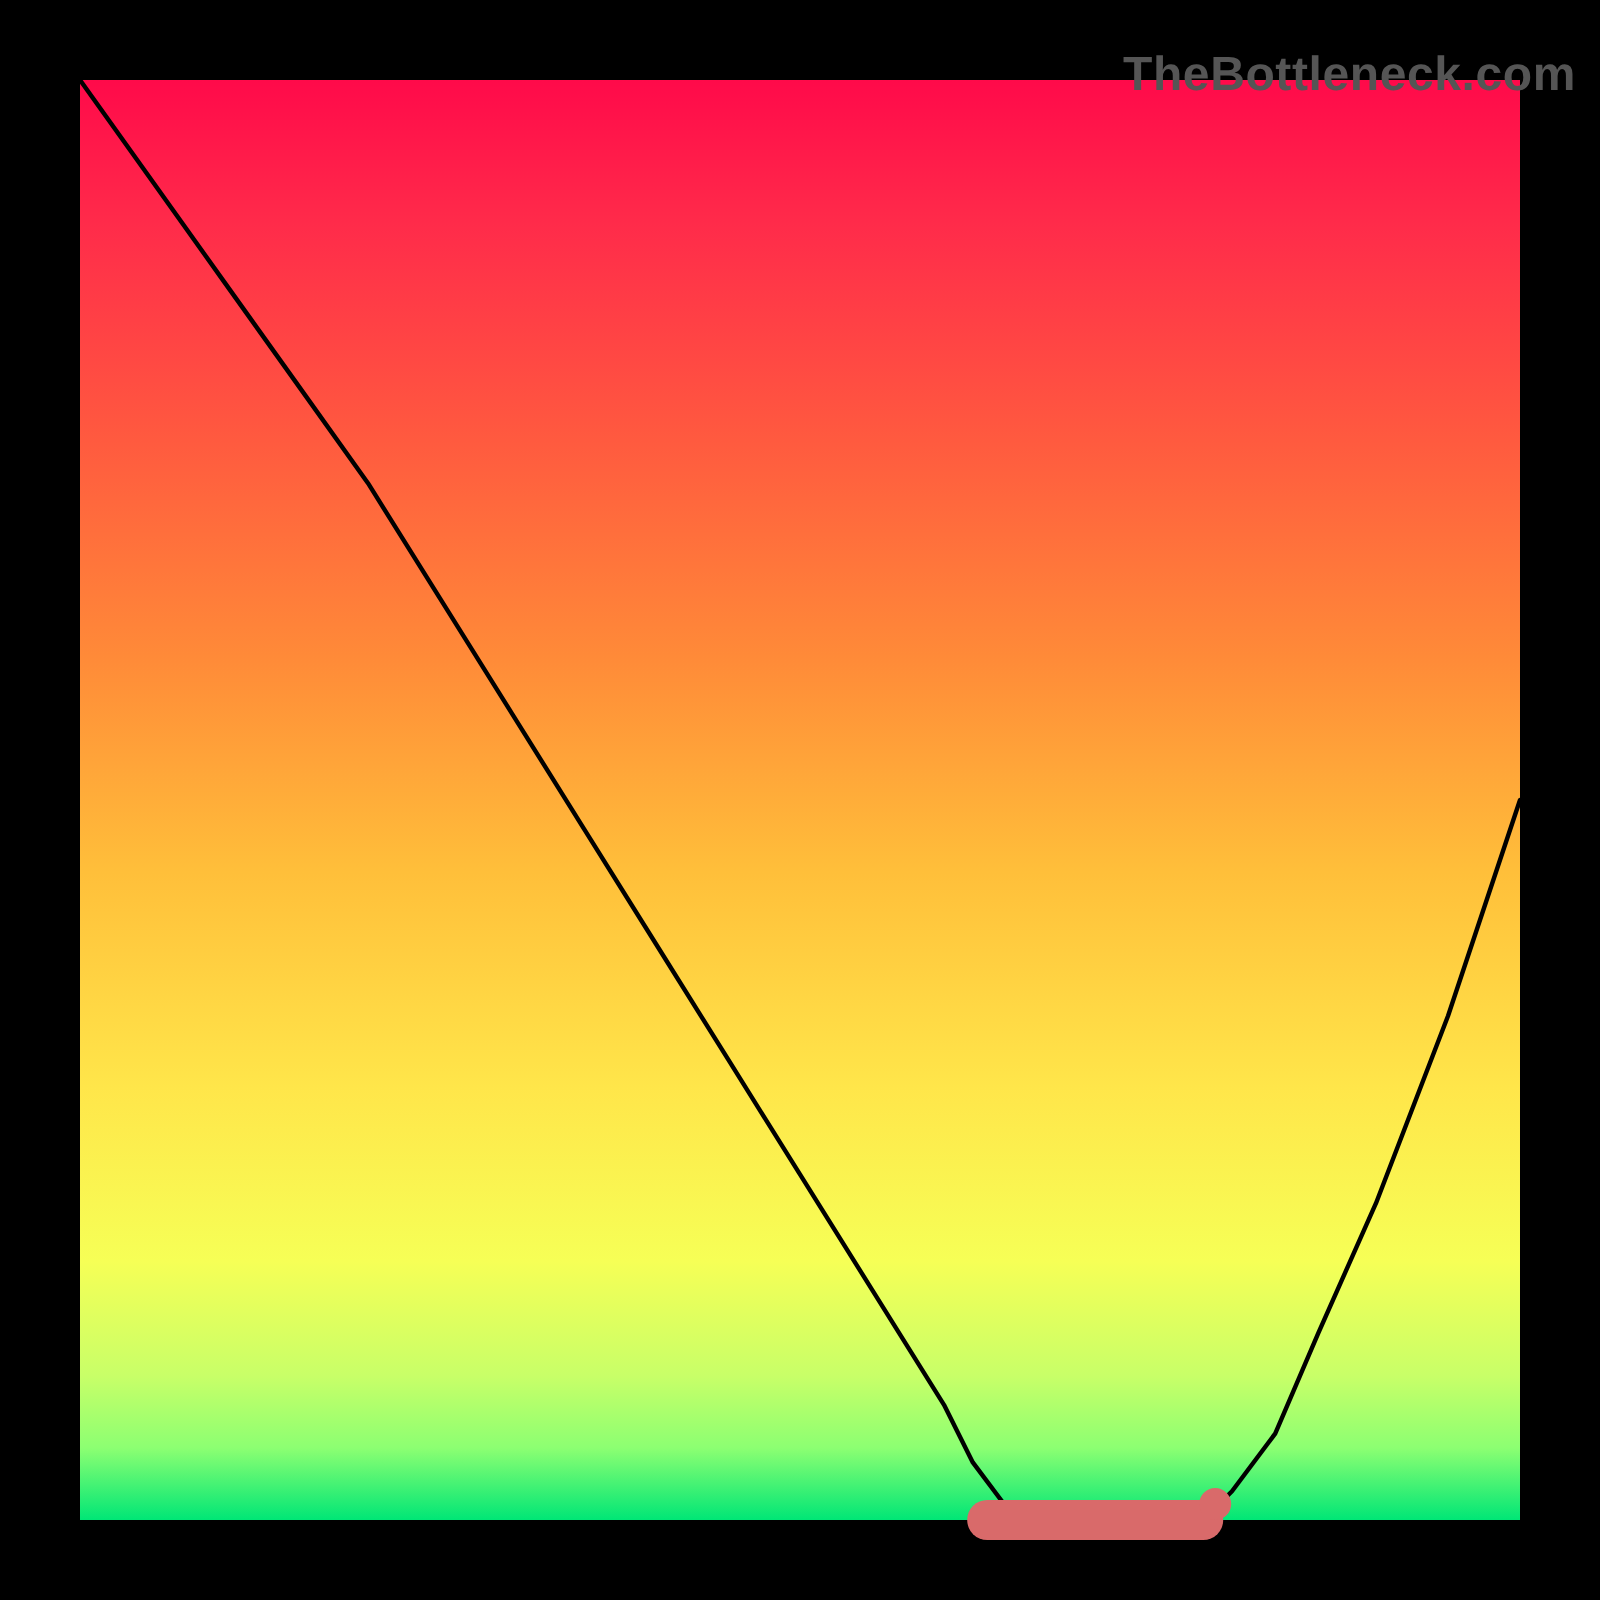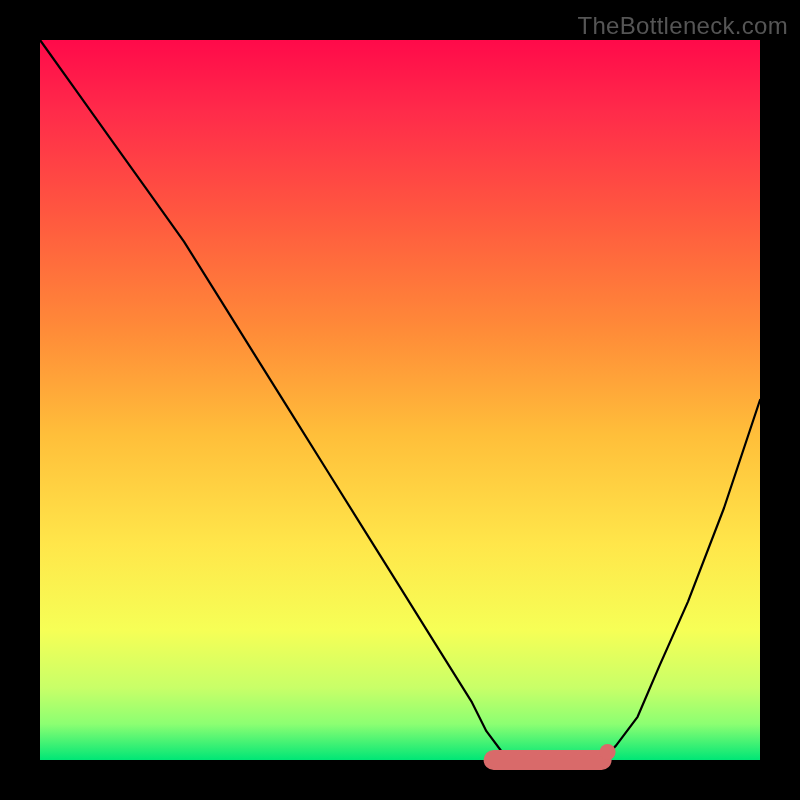--- a/index.html
+++ b/index.html
@@ -10,26 +10,26 @@
     background: #000;
     overflow: hidden;
   }
   .wrap {
     position: relative;
     width: 800px;
     height: 800px;
   }
   .watermark {
     position: absolute;
-    top: 12px;
+    top: 24px;
     right: 12px;
     color: #555;
     font-family: Arial, Helvetica, sans-serif;
     font-size: 24px;
-    font-weight: 400;
+    font-weight: 700;
     letter-spacing: 0.3px;
     z-index: 10;
   }
   svg {
     position: absolute;
     top: 0;
     left: 0;
   }
 </style>
 </head>

